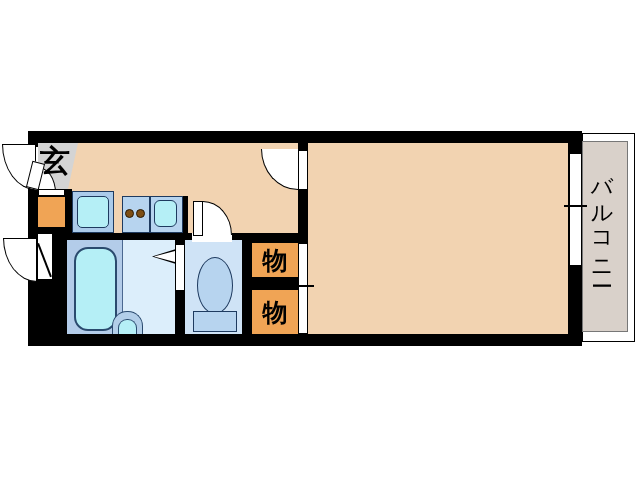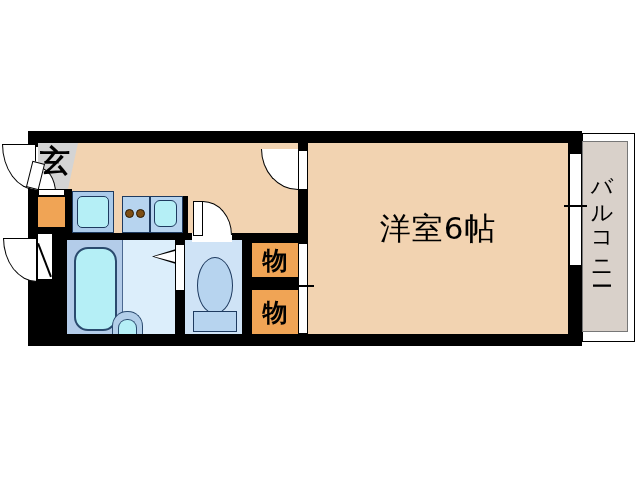--- a/index.html
+++ b/index.html
@@ -160,18 +160,17 @@
   <div class="d ksink"></div>
 
   <div class="d tub"></div>
   <div class="d basin"></div>
   <div class="d basin-in"></div>
 
   <div class="d bowl"></div>
   <div class="d tank"></div>
 
   <div class="d lbl lbl-genkan">玄</div>
-  <div class="d lbl lbl-main">洋室6帖</div>
   <div class="d lbl lbl-mono lbl-m1">物</div>
   <div class="d lbl lbl-mono lbl-m2">物</div>
   <div class="d lbl lbl-balcony">バルコニー</div>
 
 </div>
 
 </body></html>

